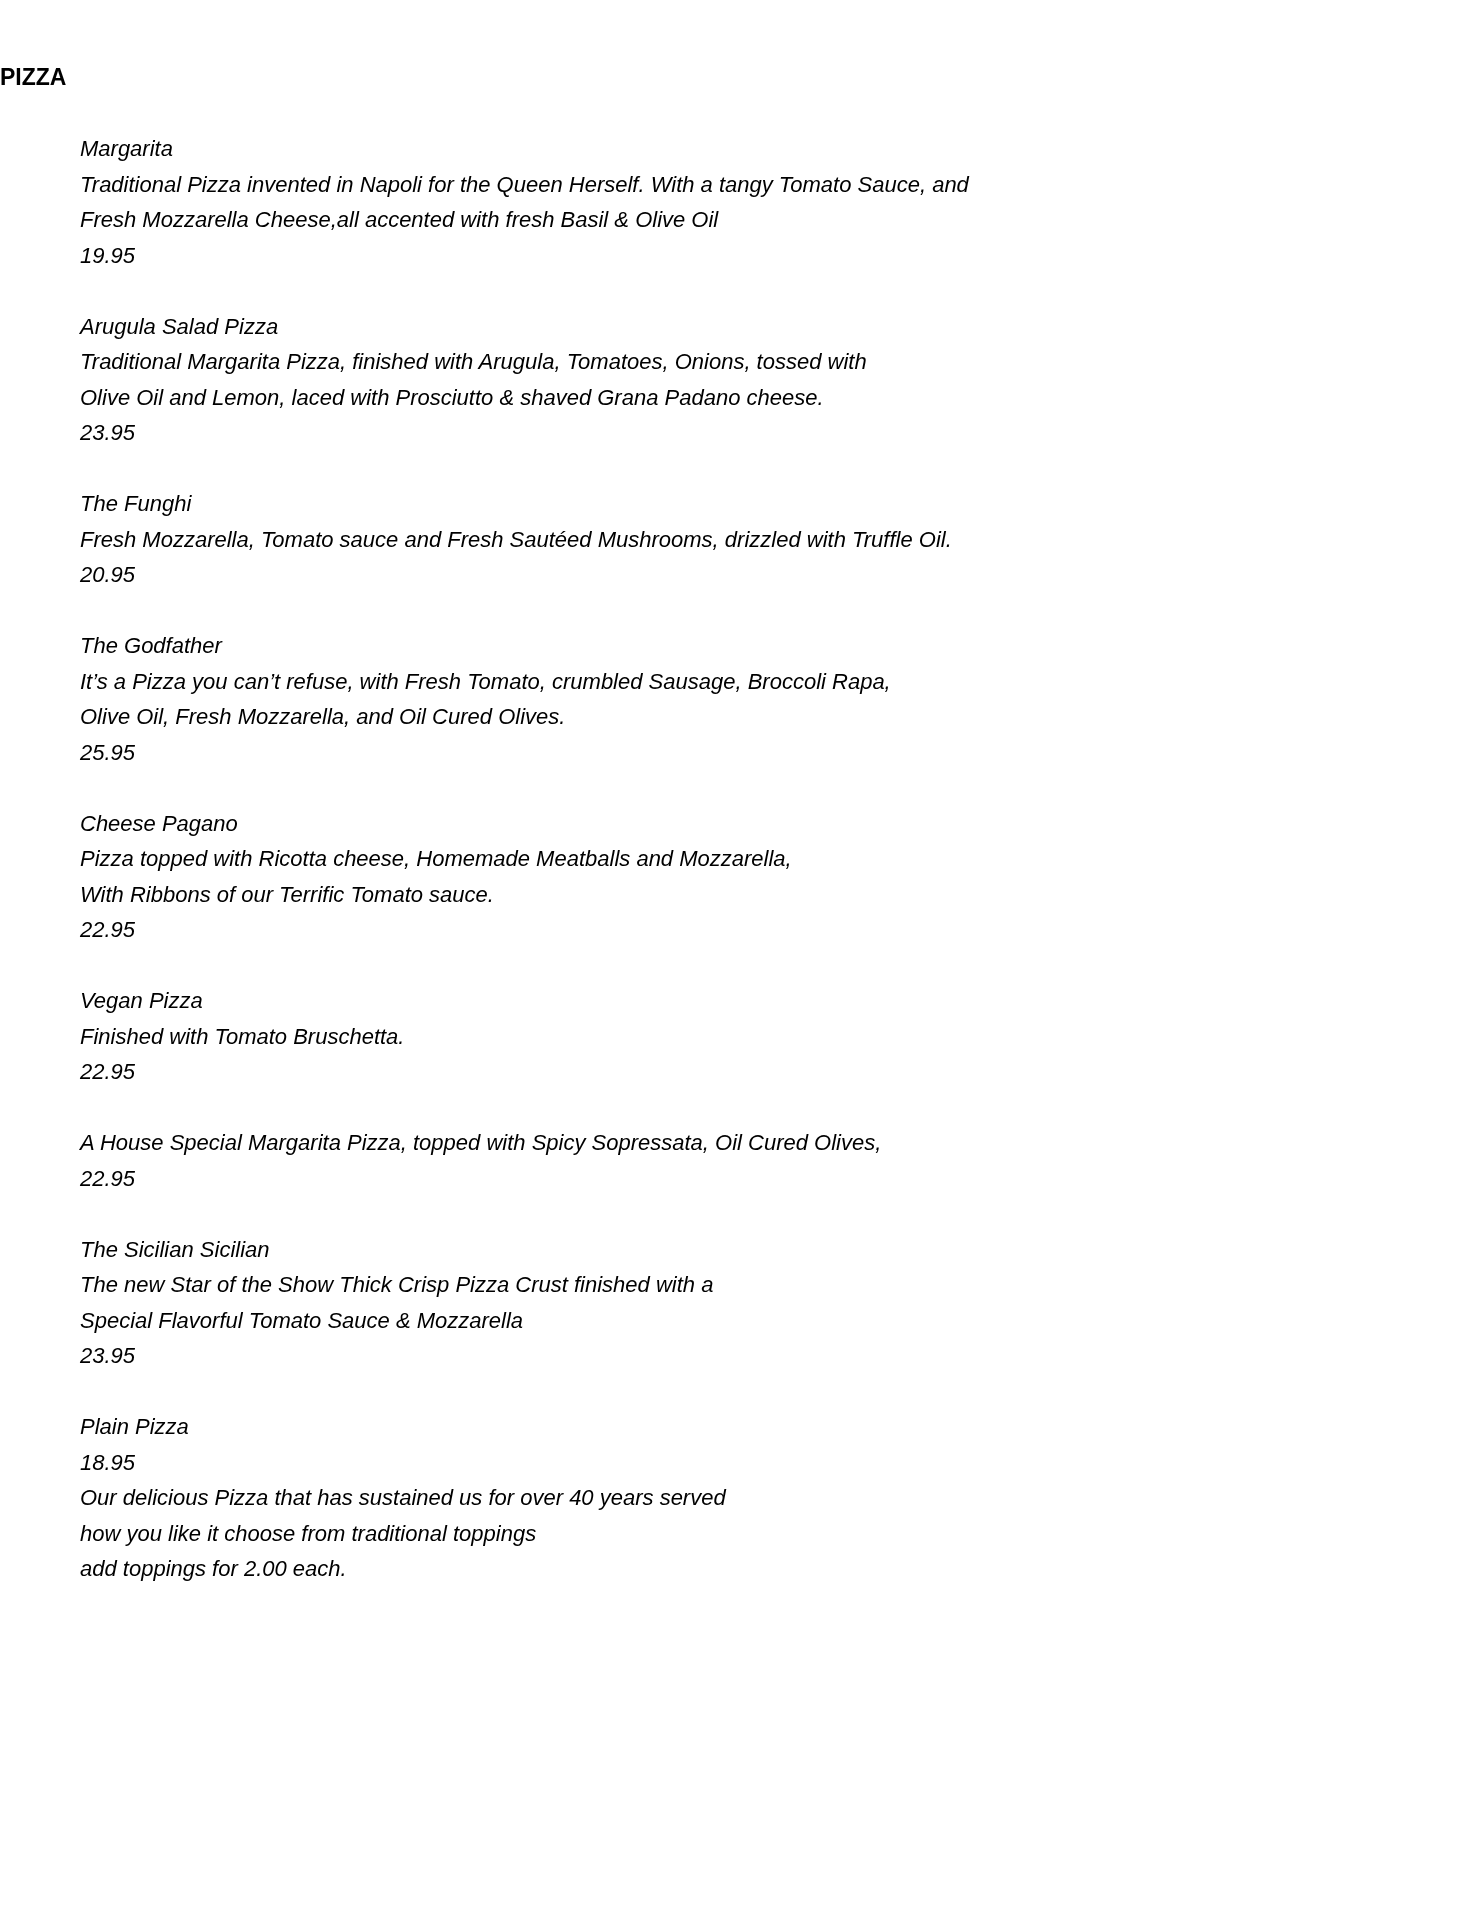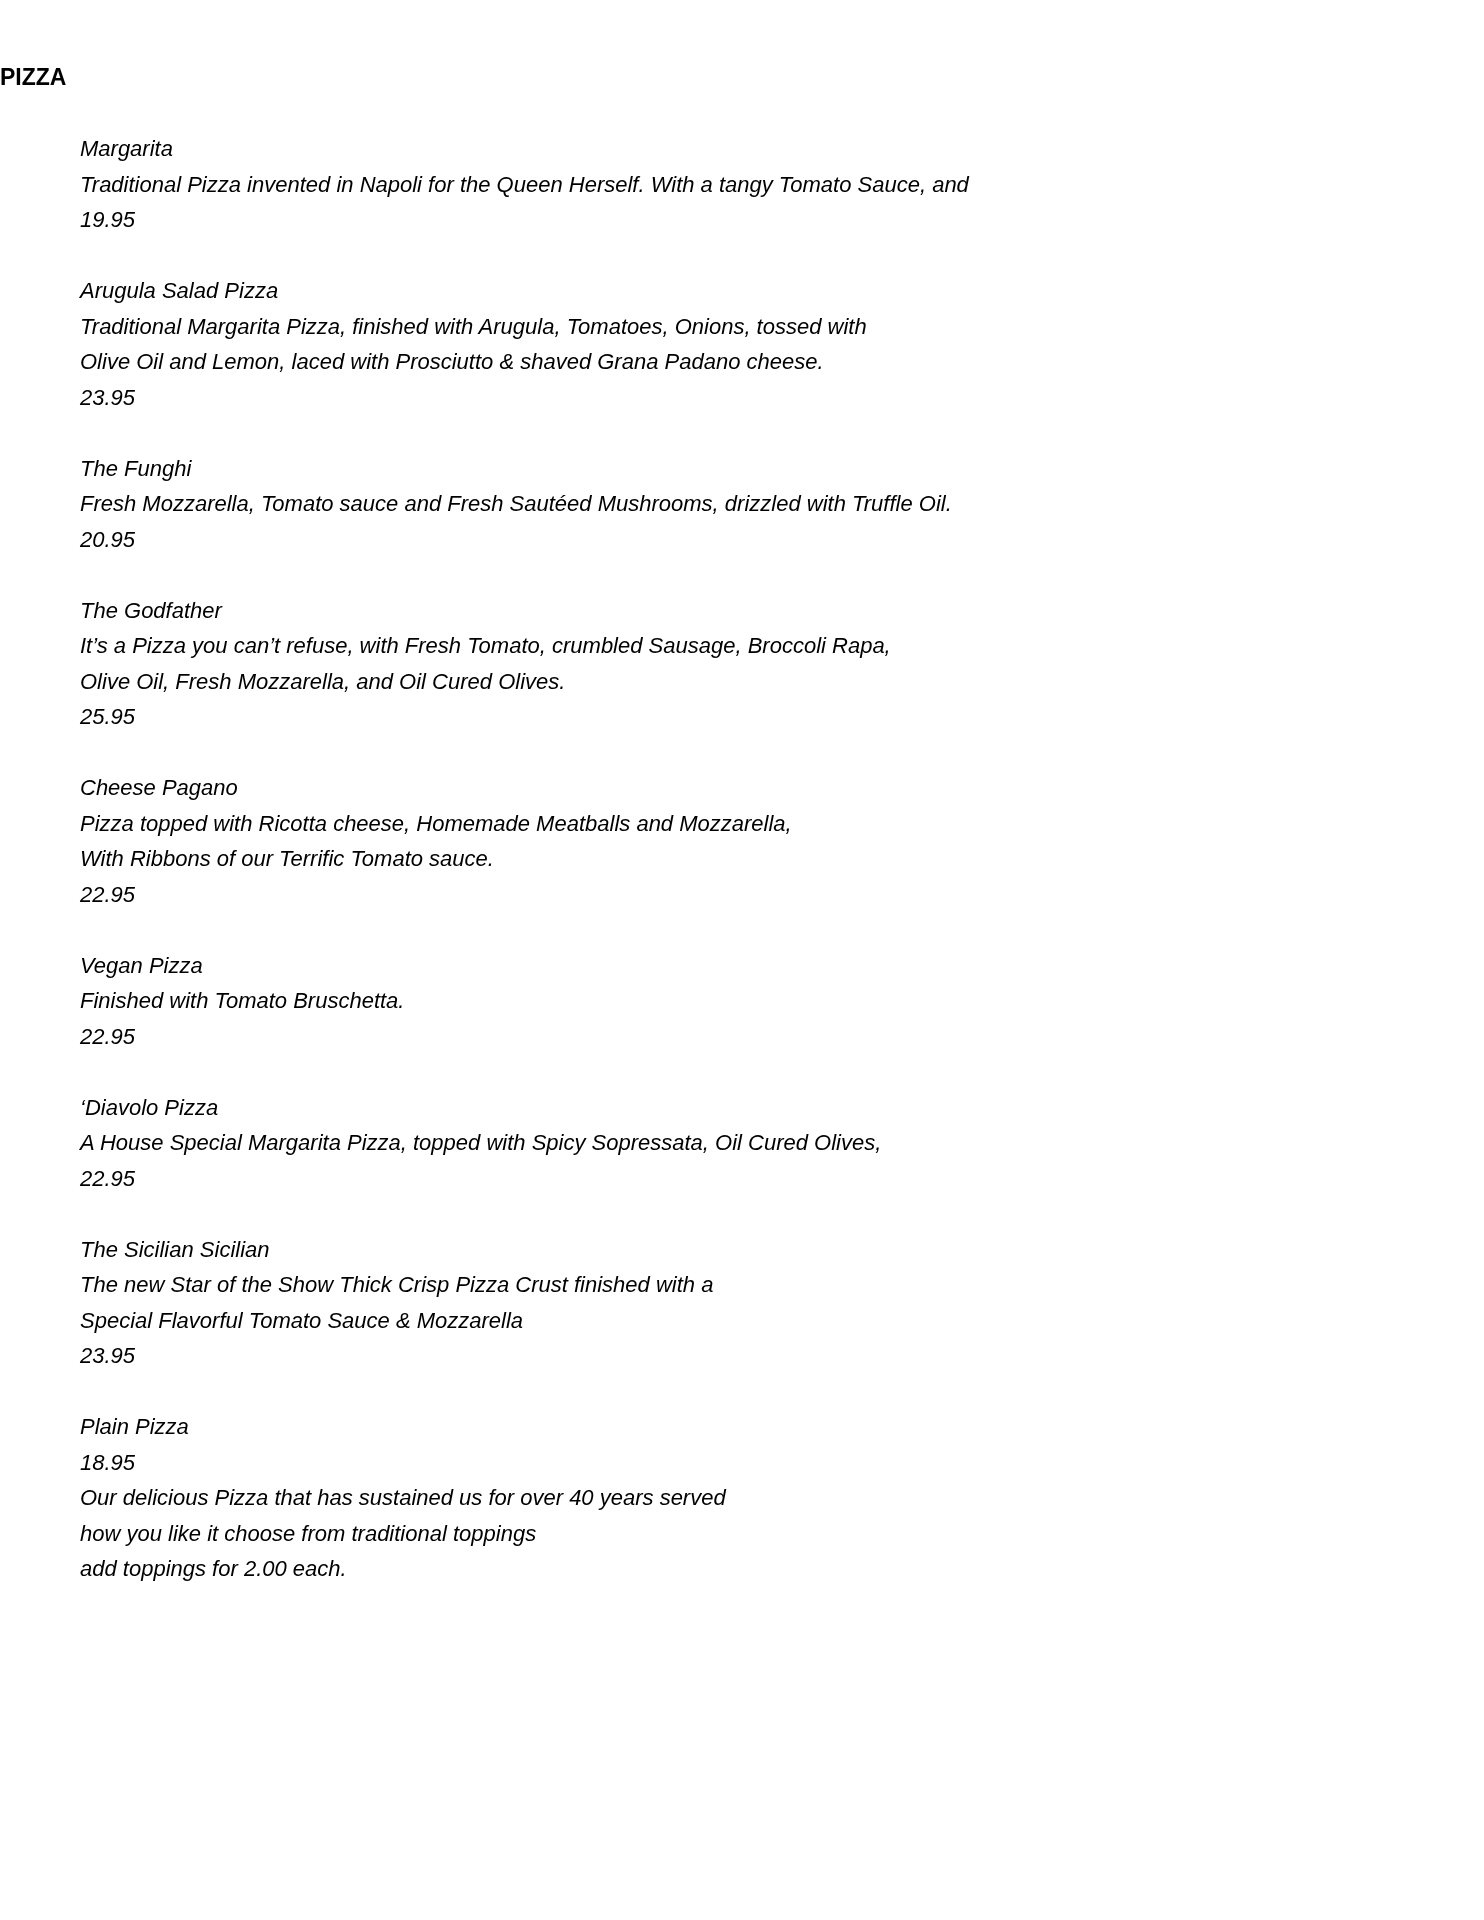--- a/index.html
+++ b/index.html
@@ -41,20 +41,21 @@
 </style>
 </head>
 <body>
 
 <main class="page">
   <h1 class="title">PIZZA</h1>
   <section class="items">
       <article class="menu-item">
         <div class="item-name">Margarita</div>
         <div class="item-desc-line">Traditional Pizza invented in Napoli for the Queen Herself. With a tangy Tomato Sauce, and</div>
+        <div class="item-desc-line">Fresh Mozzarella Cheese,all accented with fresh Basil &amp; Olive Oil</div>
         <div class="item-price">19.95</div>
       </article>
       <article class="menu-item">
         <div class="item-name">Arugula Salad Pizza</div>
         <div class="item-desc-line">Traditional Margarita Pizza, finished with Arugula, Tomatoes, Onions, tossed with</div>
         <div class="item-desc-line">Olive Oil and Lemon, laced with Prosciutto &amp; shaved Grana Padano cheese.</div>
         <div class="item-price">23.95</div>
       </article>
       <article class="menu-item">
         <div class="item-name">The Funghi</div>
@@ -72,21 +73,20 @@
         <div class="item-desc-line">Pizza topped with Ricotta cheese, Homemade Meatballs and Mozzarella,</div>
         <div class="item-desc-line">With Ribbons of our Terrific Tomato sauce.</div>
         <div class="item-price">22.95</div>
       </article>
       <article class="menu-item">
         <div class="item-name">Vegan Pizza</div>
         <div class="item-desc-line">Finished with Tomato Bruschetta.</div>
         <div class="item-price">22.95</div>
       </article>
       <article class="menu-item">
-        <div class="item-name">‘Diavolo Pizza</div>
         <div class="item-desc-line">A House Special Margarita Pizza, topped with Spicy Sopressata, Oil Cured Olives,</div>
         <div class="item-price">22.95</div>
       </article>
       <article class="menu-item">
         <div class="item-name">The Sicilian Sicilian</div>
         <div class="item-desc-line">The new Star of the Show Thick Crisp Pizza Crust finished with a</div>
         <div class="item-desc-line">Special Flavorful Tomato Sauce &amp; Mozzarella</div>
         <div class="item-price">23.95</div>
       </article>
       <article class="menu-item">

